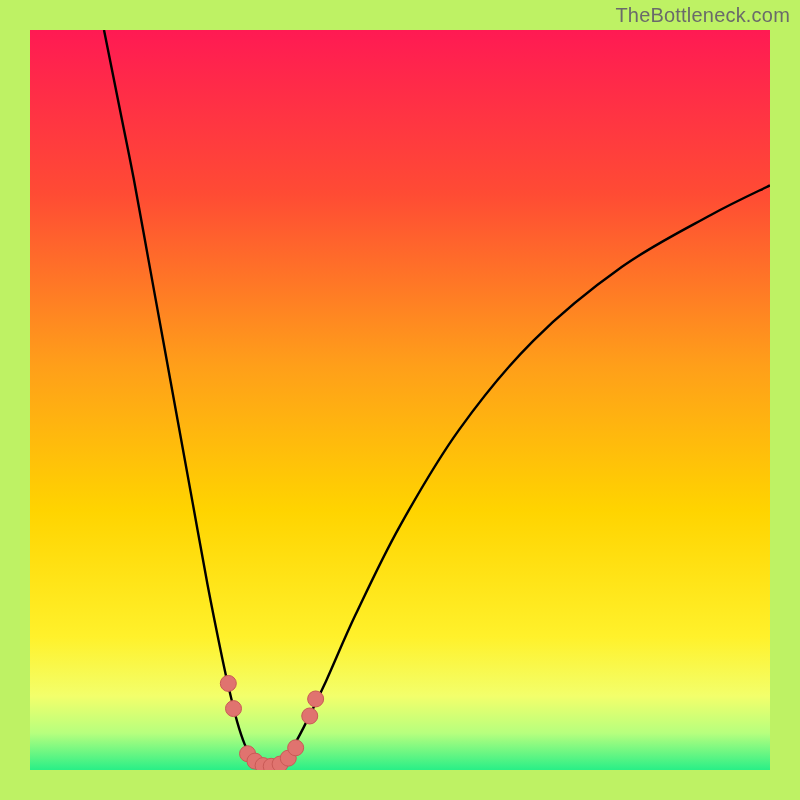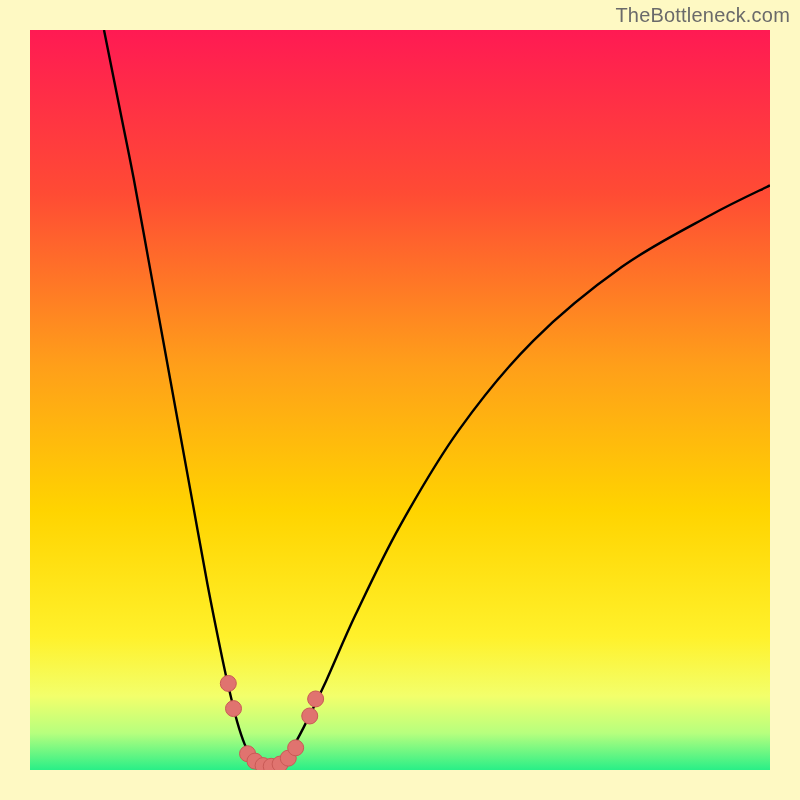--- a/index.html
+++ b/index.html
@@ -8,21 +8,21 @@
     width: 800px;
     height: 800px;
     background: #000;
     overflow: hidden;
     font-family: Arial, Helvetica, sans-serif;
   }
   .frame {
     position: absolute;
     left: 0; top: 0;
     width: 800px; height: 800px;
-    background: #fef9c3;
+    background: #bef264;
   }
   .watermark {
     position: absolute;
     top: 4px;
     right: 10px;
     color: #6a6a6a;
     font-size: 20px;
     font-weight: 500;
     letter-spacing: 0.2px;
     z-index: 20;

